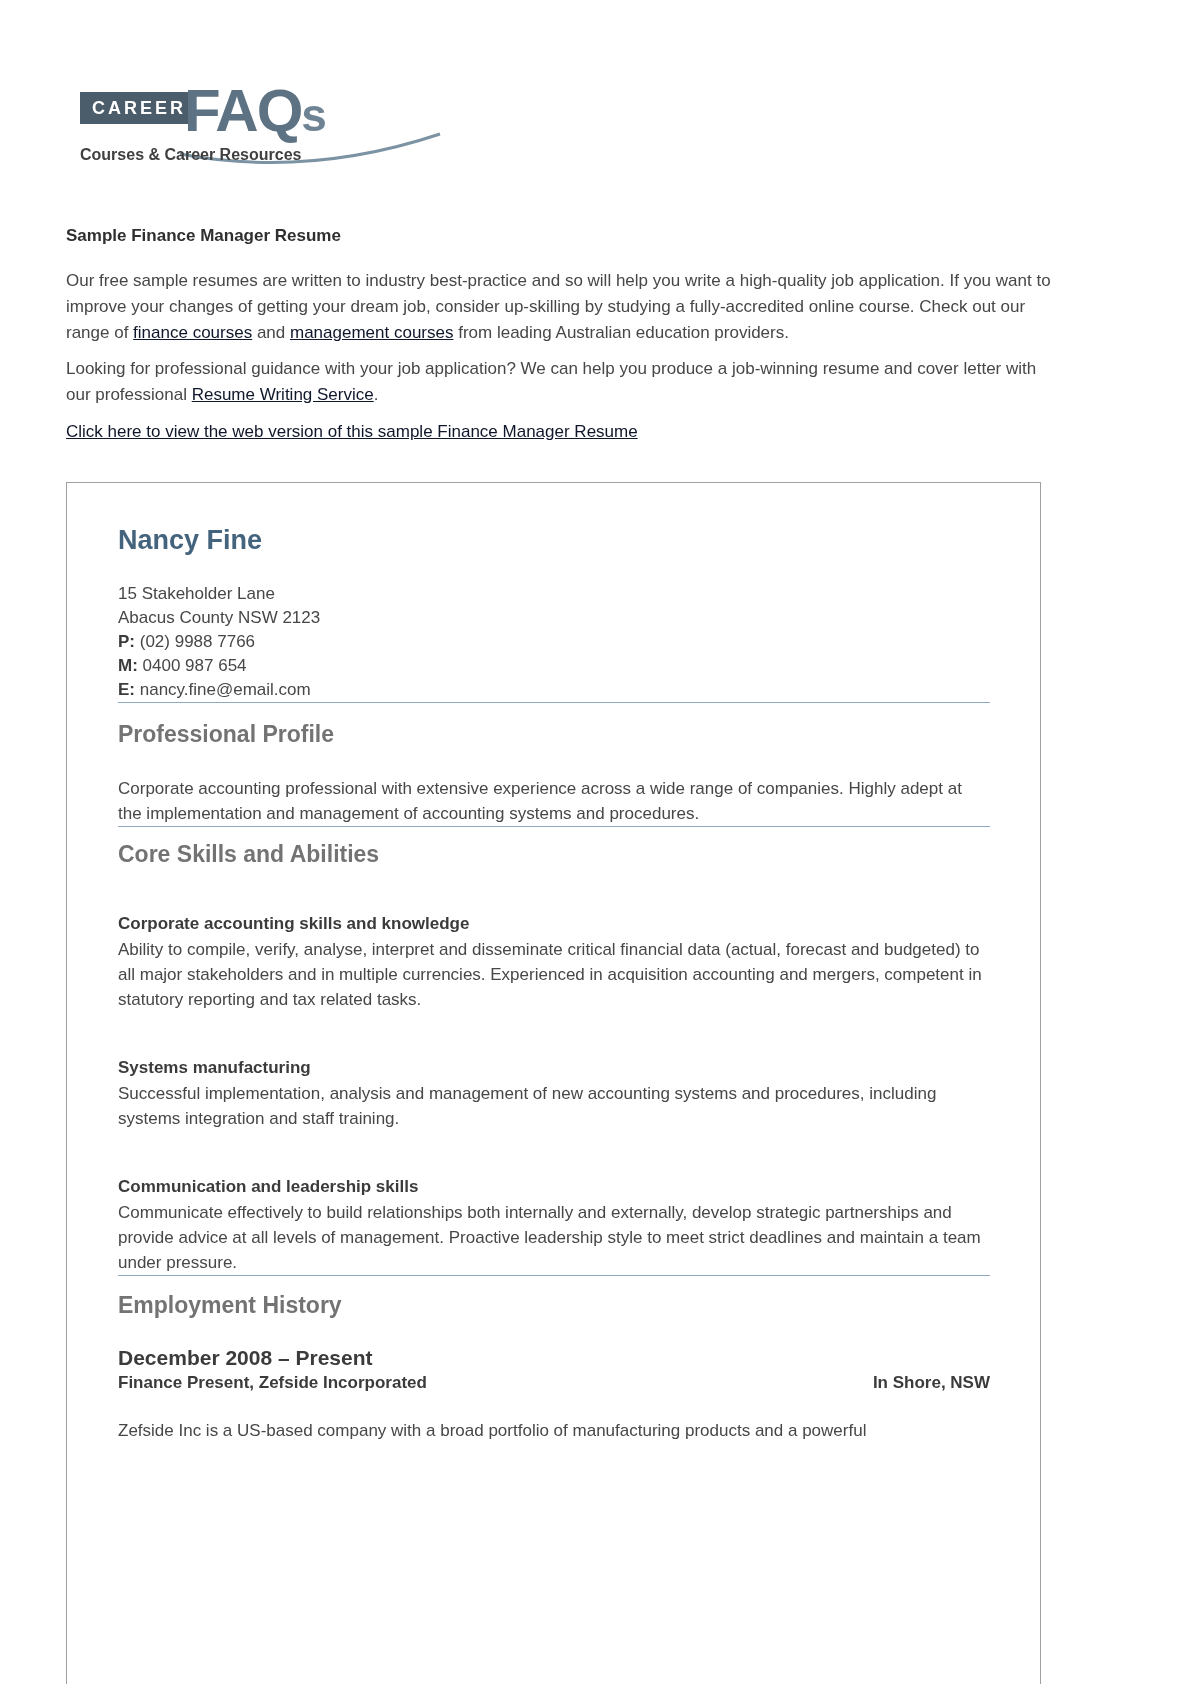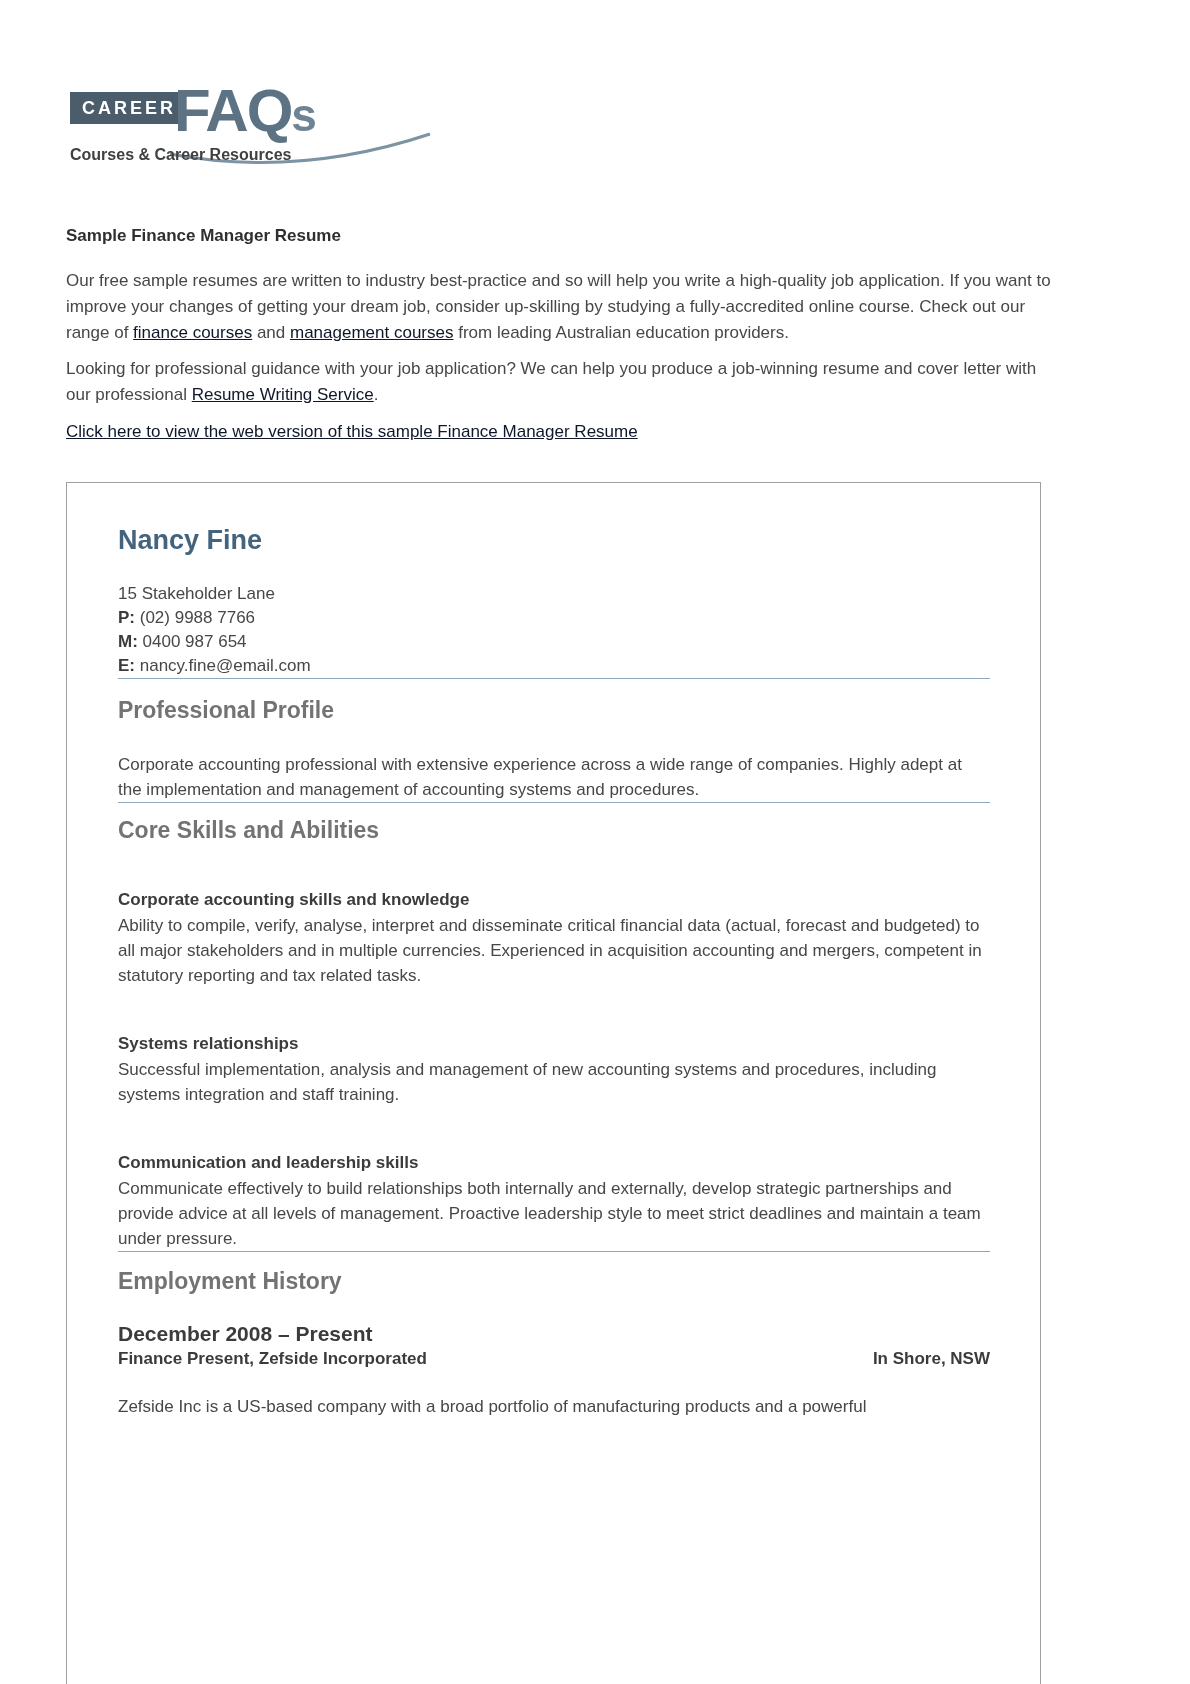--- a/index.html
+++ b/index.html
@@ -5,21 +5,21 @@
   * { margin:0; padding:0; box-sizing:border-box; }
   html,body { background:#ffffff; }
   body {
     width:1190px; height:1684px; overflow:hidden;
     font-family:"Liberation Sans","DejaVu Sans",sans-serif;
     color:#474747;
   }
   .page { position:relative; width:1190px; height:1684px; overflow:hidden; background:#fff; }
 
   
-  .logo { position:absolute; left:70px; top:84px; width:360px; height:90px; }
+  .logo { position:absolute; left:80px; top:84px; width:360px; height:90px; }
   .career-badge {
     position:absolute; left:0; top:8px;
     background:#4b5d6b; color:#ffffff;
     font-size:18px; font-weight:bold; letter-spacing:3px;
     padding:6px 10px 5px 12px;
   }
   .faqs-wordmark {
     position:absolute; left:104px; top:-8px;
     font-size:60px; font-weight:bold; color:#5d7383; letter-spacing:-2px;
     white-space:nowrap;
@@ -92,41 +92,42 @@
   <p class="intro-p p2"><span>Looking for professional guidance with your job application? We can help you produce a job-winning resume and cover letter with our professional </span><a class="doc-link">Resume Writing Service</a><span>.</span></p>
 
   <p class="weblink-line"><a class="doc-link">Click here to view the web version of this sample Finance Manager Resume</a></p>
 
   <div class="resume-box">
 
     <h1 class="resume-name">Nancy Fine</h1>
 
     <div class="contact">
       <div>15 Stakeholder Lane</div>
+      <div>Abacus County NSW 2123</div>
       <div><span class="lbl">P:</span><span> (02) 9988 7766</span></div>
       <div><span class="lbl">M:</span><span> 0400 987 654</span></div>
       <div><span class="lbl">E:</span><span> nancy.fine@email.com</span></div>
     </div>
 
     <hr class="divider hr-1">
 
     <h2 class="section-heading sh-profile">Professional Profile</h2>
     <p class="body-p profile-p">Corporate accounting professional with extensive experience across a wide range of companies. Highly adept at the implementation and management of accounting systems and procedures.</p>
 
     <hr class="divider hr-2">
 
     <h2 class="section-heading sh-skills">Core Skills and Abilities</h2>
 
     <div>
       <h3 class="skill-title">Corporate accounting skills and knowledge</h3>
       <p class="body-p skill-body">Ability to compile, verify, analyse, interpret and disseminate critical financial data (actual, forecast and budgeted) to all major stakeholders and in multiple currencies. Experienced in acquisition accounting and mergers, competent in statutory reporting and tax related tasks.</p>
     </div>
 
     <div>
-      <h3 class="skill-title">Systems relationships</h3>
+      <h3 class="skill-title">Systems manufacturing</h3>
       <p class="body-p skill-body">Successful implementation, analysis and management of new accounting systems and procedures, including systems integration and staff training.</p>
     </div>
 
     <div>
       <h3 class="skill-title">Communication and leadership skills</h3>
       <p class="body-p skill-body">Communicate effectively to build relationships both internally and externally, develop strategic partnerships and provide advice at all levels of management. Proactive leadership style to meet strict deadlines and maintain a team under pressure.</p>
     </div>
 
     <hr class="divider hr-3">
 

